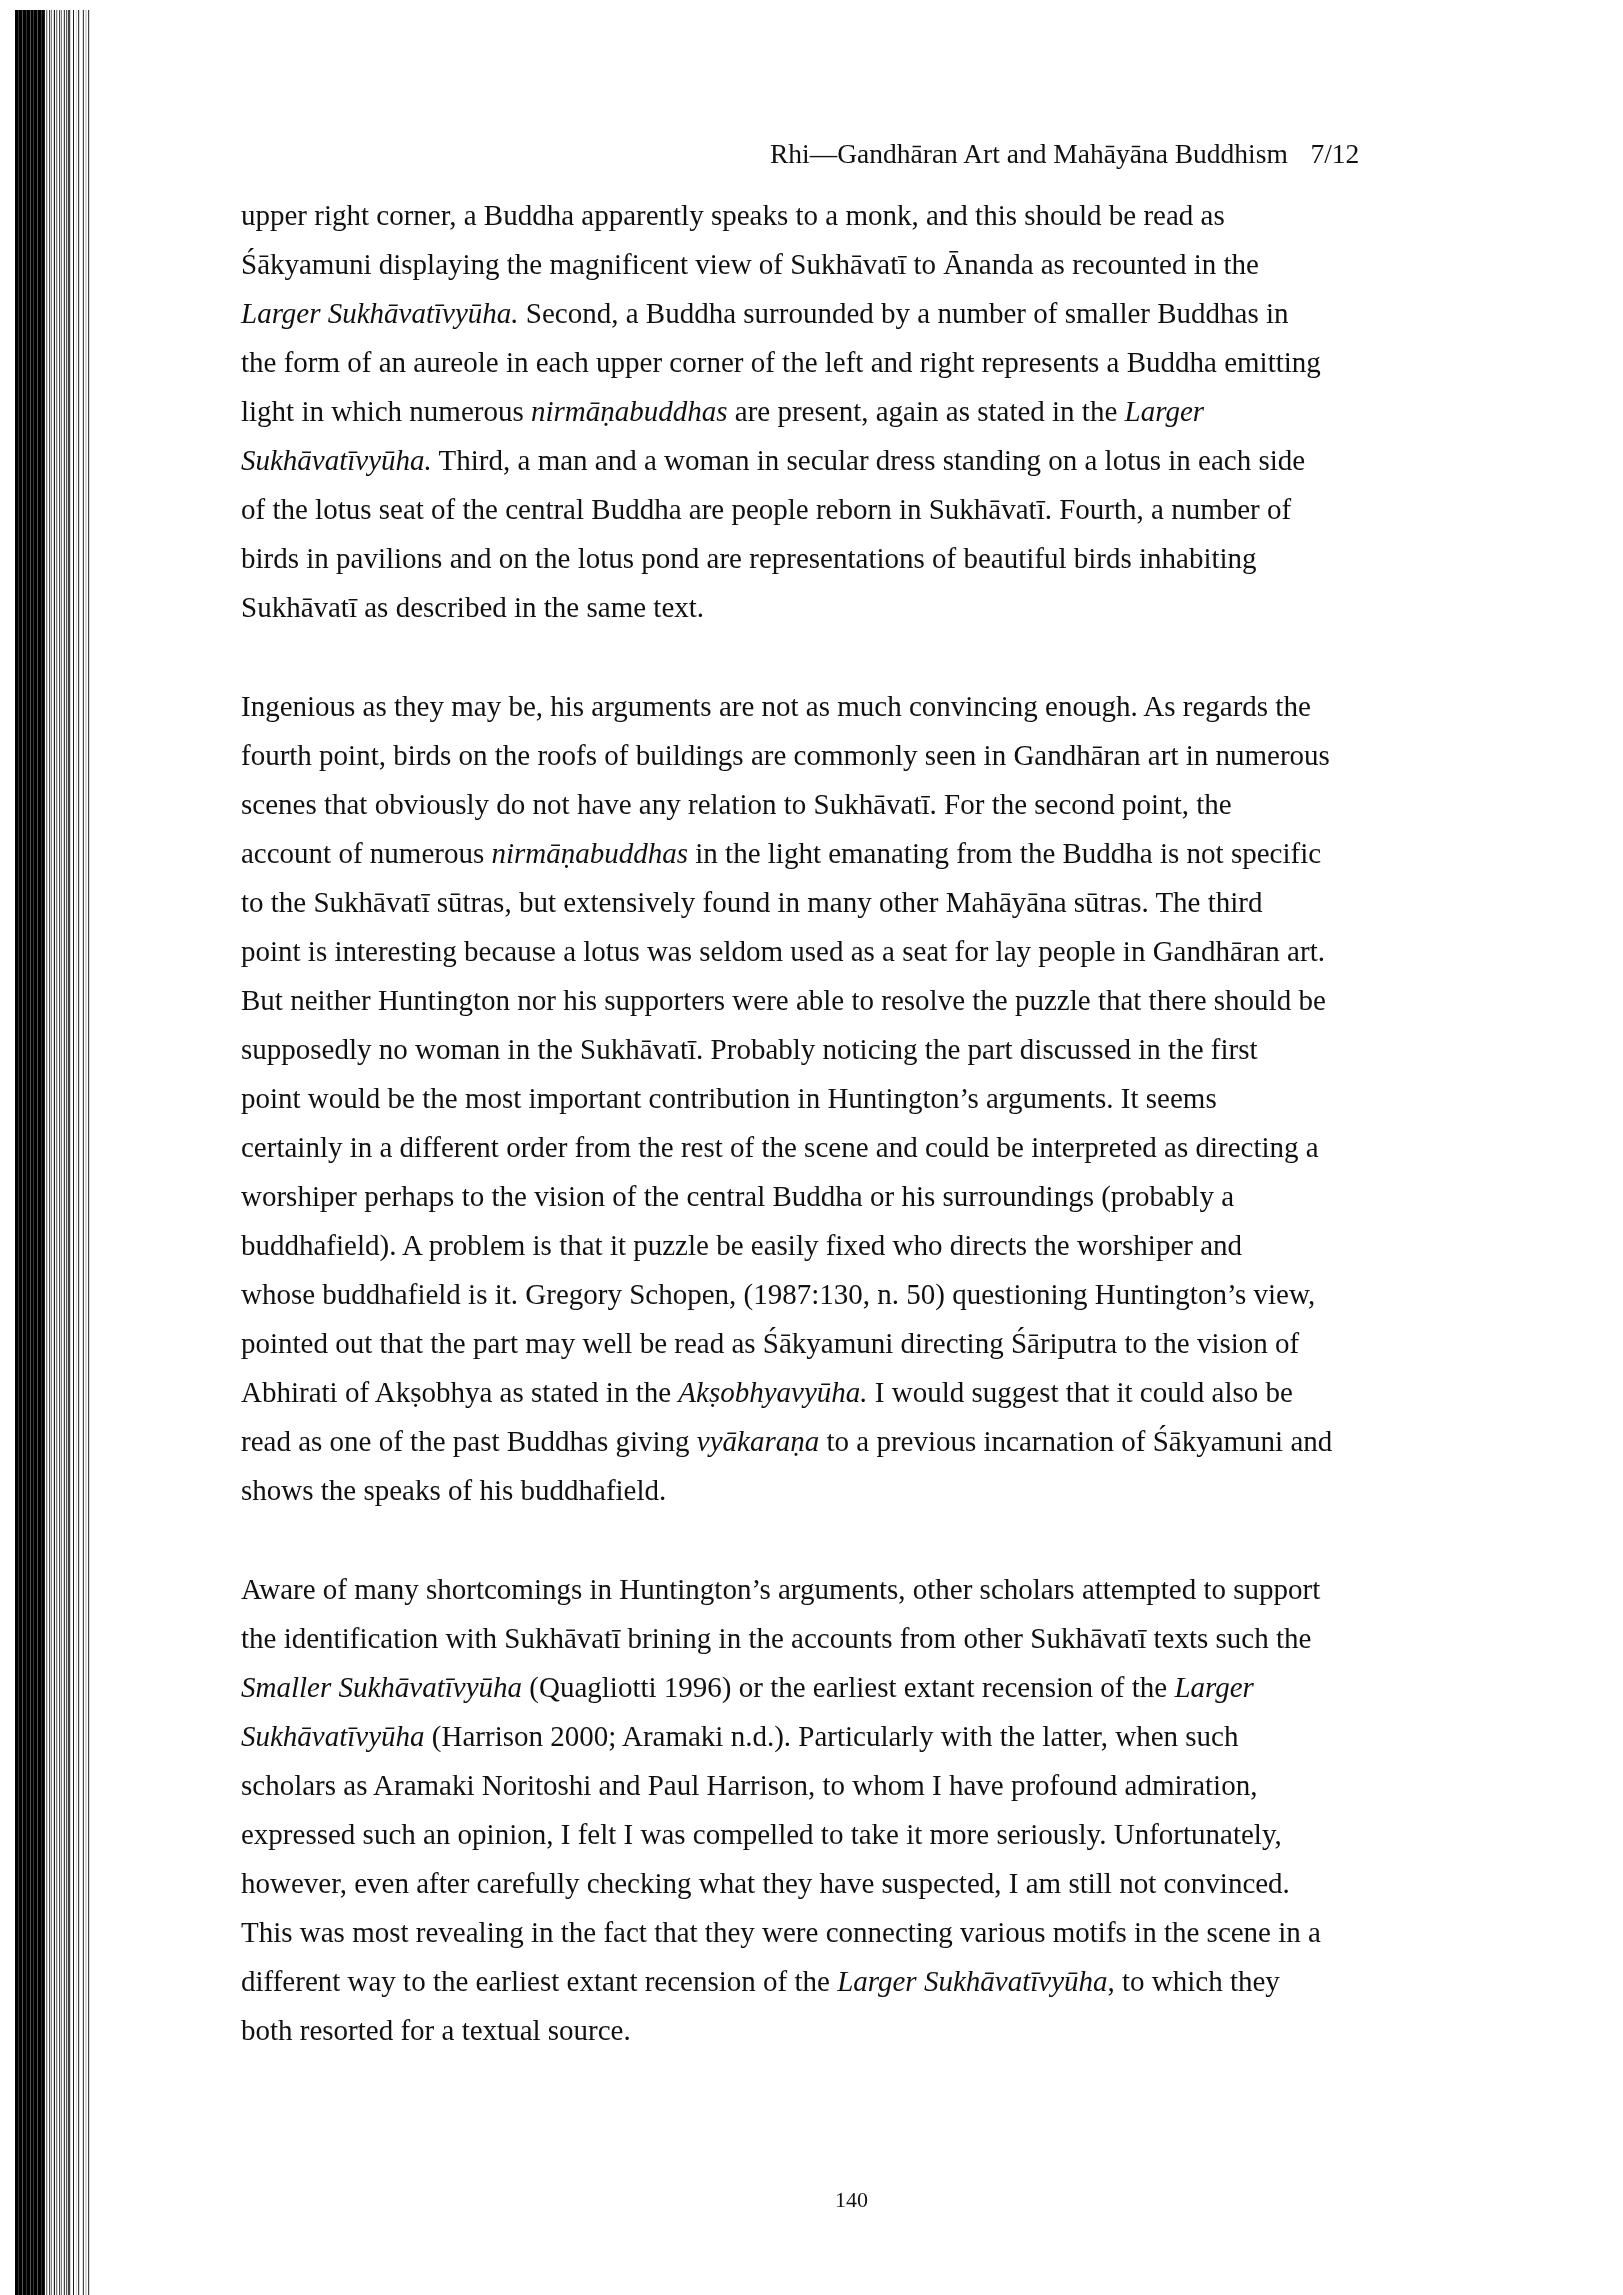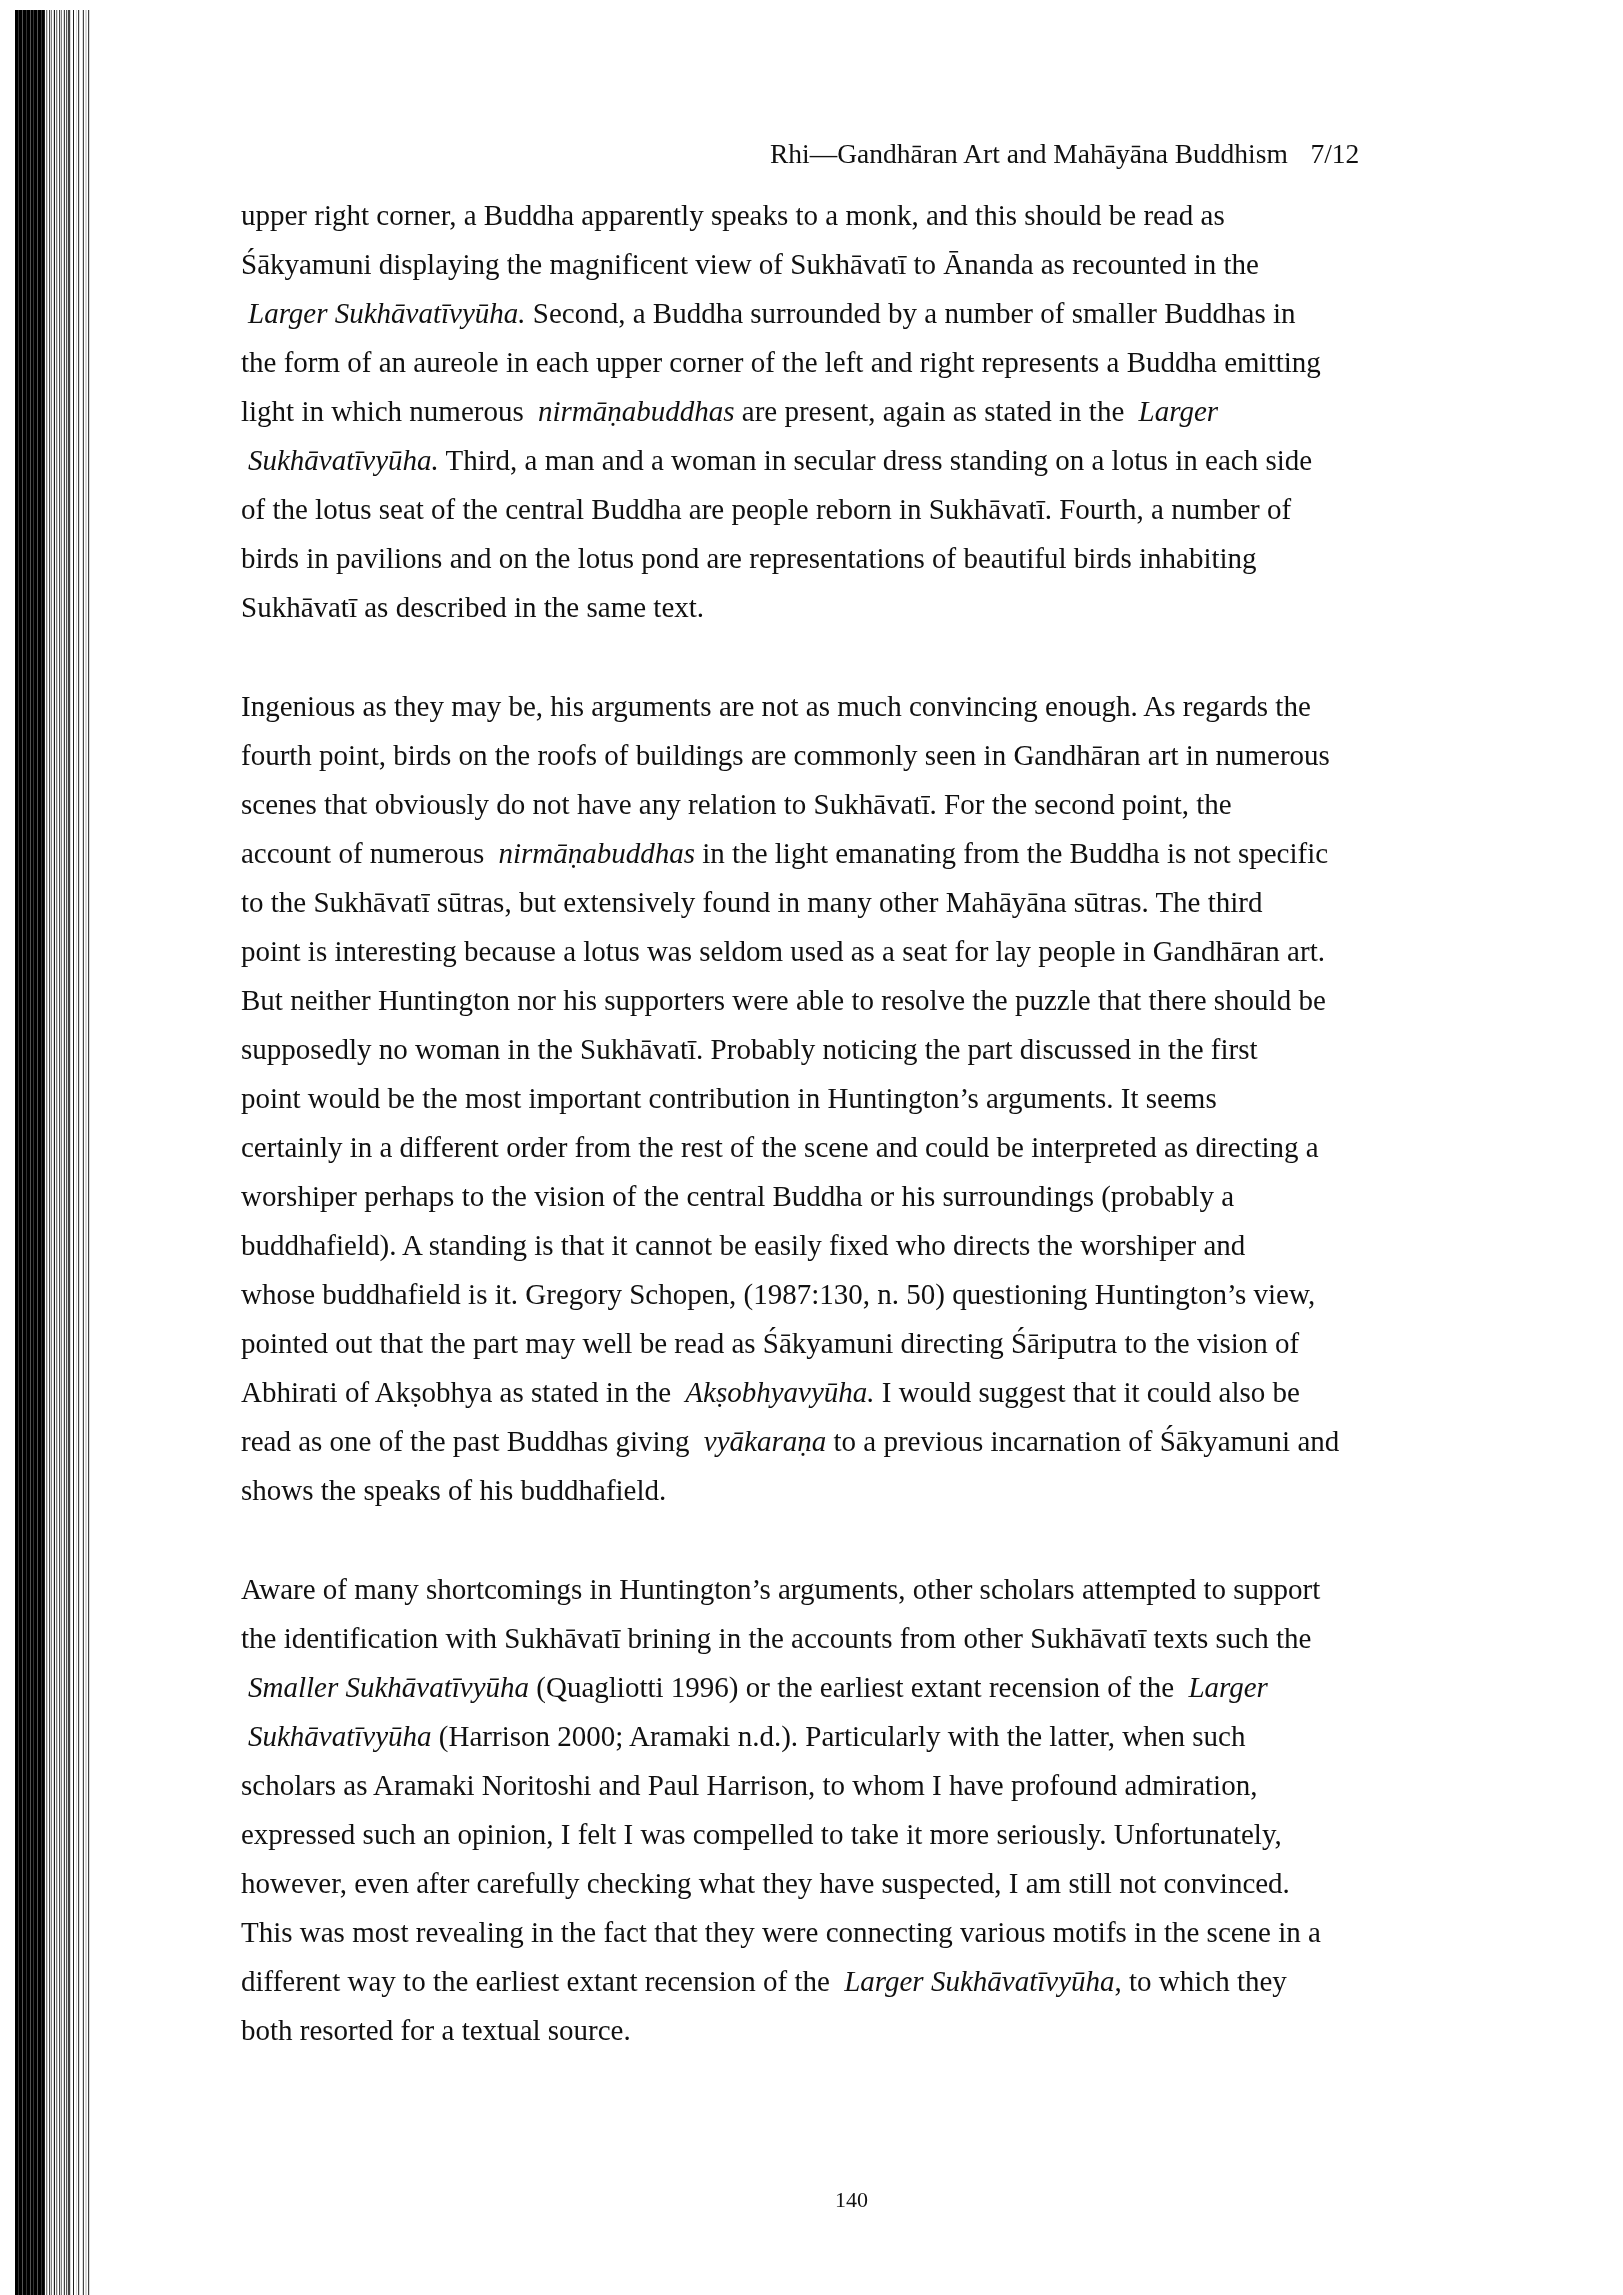--- a/index.html
+++ b/index.html
@@ -29,21 +29,21 @@
   .running-head .folio { margin-left: 22.6px; }
   .text-block {
     position: absolute; left: 241px; top: 191px; width: 1250px;
     font-size: 29px; line-height: 49px; text-align: justify;
   }
   .para { margin: 0 0 50px 0; }
   .line { display: block; text-align: justify; text-align-last: justify; white-space: nowrap; }
   .line.last { text-align-last: left; }
   .line::after { content: ""; display: inline-block; width: 100%; }
   .line.last::after { display: none; }
-  i { font-style: italic; margin-left: 7px; }
+  i { font-style: italic; }
   .page-number {
     position: absolute; left: 835px; top: 2187px;
     font-size: 22px;
   }
 </style>
 </head>
 <body>
 
 <div class="spine"></div>
 <div class="spine-dark"></div>
@@ -70,21 +70,21 @@
       <span class="line">fourth point, birds on the roofs of buildings are commonly seen in Gandhāran art in numerous</span>
       <span class="line">scenes that obviously do not have any relation to Sukhāvatī.  For the second point, the</span>
       <span class="line">account of numerous <i>nirmāṇabuddhas</i> in the light emanating from the Buddha is not specific</span>
       <span class="line">to the Sukhāvatī sūtras, but extensively found in many other Mahāyāna sūtras.  The third</span>
       <span class="line">point is interesting because a lotus was seldom used as a seat for lay people in Gandhāran art.</span>
       <span class="line">But neither Huntington nor his supporters were able to resolve the puzzle that there should be</span>
       <span class="line">supposedly no woman in the Sukhāvatī.  Probably noticing the part discussed in the first</span>
       <span class="line">point would be the most important contribution in Huntington’s arguments.  It seems</span>
       <span class="line">certainly in a different order from the rest of the scene and could be interpreted as directing a</span>
       <span class="line">worshiper perhaps to the vision of the central Buddha or his surroundings (probably a</span>
-      <span class="line">buddhafield).  A standing is that it cannot be easily fixed who directs the worshiper and</span>
+      <span class="line">buddhafield).  A problem is that it puzzle be easily fixed who directs the worshiper and</span>
       <span class="line">whose buddhafield is it.  Gregory Schopen, (1987:130, n. 50) questioning Huntington’s view,</span>
       <span class="line">pointed out that the part may well be read as Śākyamuni directing Śāriputra to the vision of</span>
       <span class="line">Abhirati of Akṣobhya as stated in the <i>Akṣobhyavyūha.</i>  I would suggest that it could also be</span>
       <span class="line">read as one of the past Buddhas giving <i>vyākaraṇa</i> to a previous incarnation of Śākyamuni and</span>
       <span class="line last">shows the speaks of his buddhafield.</span>
     </div>
   <div class="para">
       <span class="line">Aware of many shortcomings in Huntington’s arguments, other scholars attempted to support</span>
       <span class="line">the identification with Sukhāvatī brining in the accounts from other Sukhāvatī texts such the</span>
       <span class="line"><i>Smaller Sukhāvatīvyūha</i> (Quagliotti 1996) or the earliest extant recension of the <i>Larger</i></span>

